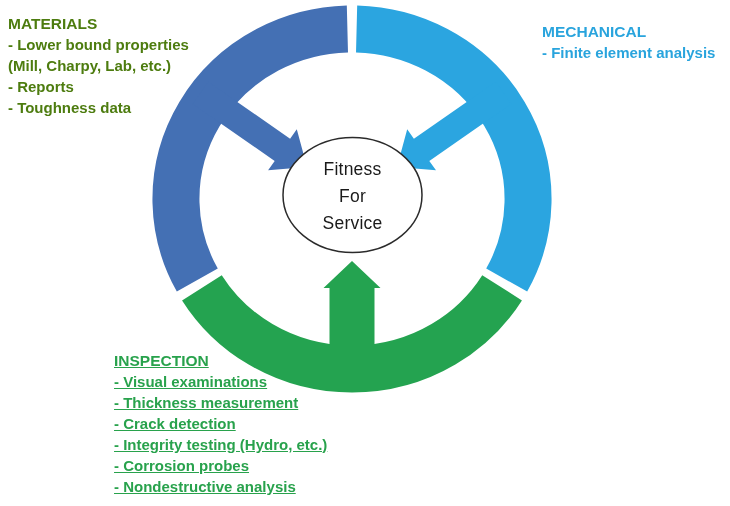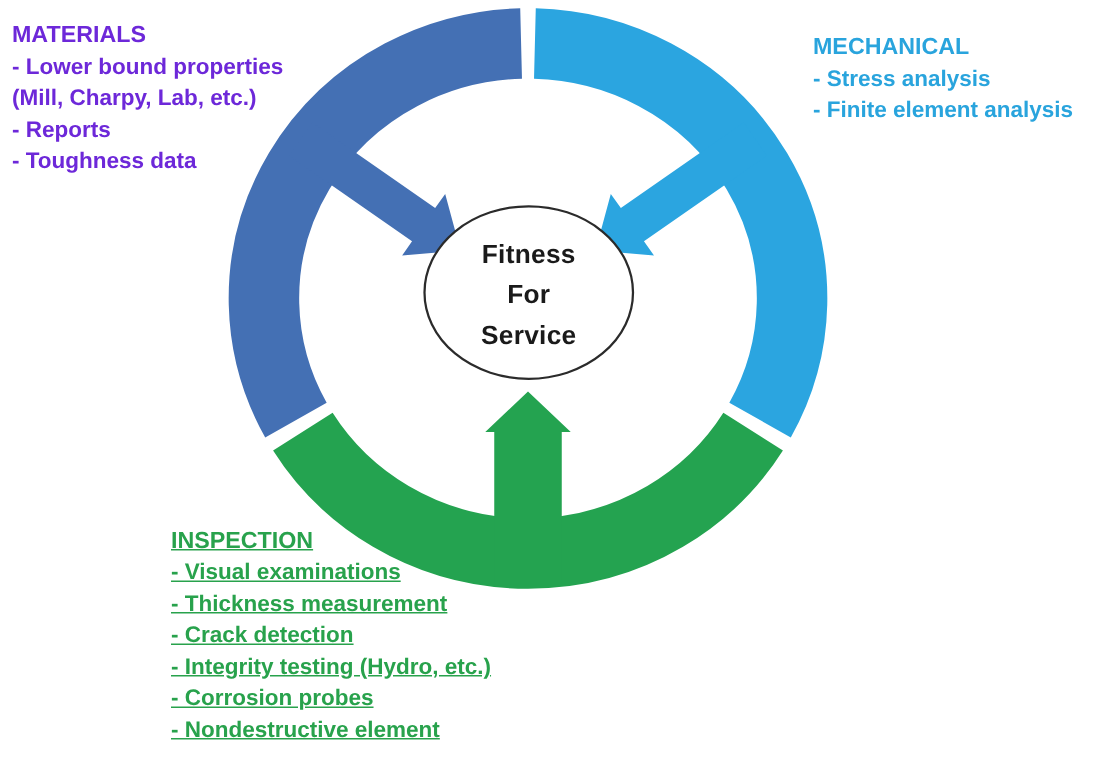--- a/index.html
+++ b/index.html
@@ -21,21 +21,21 @@
     stroke-width: 47;
     stroke-linecap: butt;
   }
   .center-label {
     position: absolute;
     left: 283px;
     top: 156px;
     width: 139px;
     text-align: center;
     font-size: 17.5px;
-    font-weight: bold;
+    font-weight: normal;
     line-height: 27px;
     letter-spacing: 0.2px;
   }
   .textblock {
     position: absolute;
     font-size: 15px;
     font-weight: bold;
     line-height: 21px;
     white-space: nowrap;
   }
@@ -61,37 +61,36 @@
 
     <ellipse cx="352.5" cy="195" rx="69.5" ry="57.5" fill="#ffffff" stroke-width="1.5" stroke="#2B2B2B"></ellipse>
   </svg>
 
   <div class="center-label" style="color: rgb(26, 26, 26);">
     <div>Fitness</div>
     <div>For</div>
     <div>Service</div>
   </div>
 
-  <div class="textblock materials-block" style="color: #6d28d9;">
+  <div class="textblock materials-block" style="color: #4d7c0f;">
     <div class="heading">MATERIALS</div>
     <div class="item">- Lower bound properties</div>
     <div class="item">(Mill, Charpy, Lab, etc.)</div>
     <div class="item">- Reports</div>
     <div class="item">- Toughness data</div>
   </div>
 
   <div class="textblock mechanical-block" style="color: rgb(41, 164, 221);">
     <div class="heading">MECHANICAL</div>
-    <div class="item">- Stress analysis</div>
     <div class="item">- Finite element analysis</div>
   </div>
 
   <div class="textblock inspection-block" style="color: rgb(40, 162, 76);">
     <div class="heading">INSPECTION</div>
     <div class="item">- Visual examinations</div>
     <div class="item">- Thickness measurement</div>
     <div class="item">- Crack detection</div>
     <div class="item">- Integrity testing (Hydro, etc.)</div>
     <div class="item">- Corrosion probes</div>
-    <div class="item">- Nondestructive element</div>
+    <div class="item">- Nondestructive analysis</div>
   </div>
 
 </div>
 
 </body></html>

